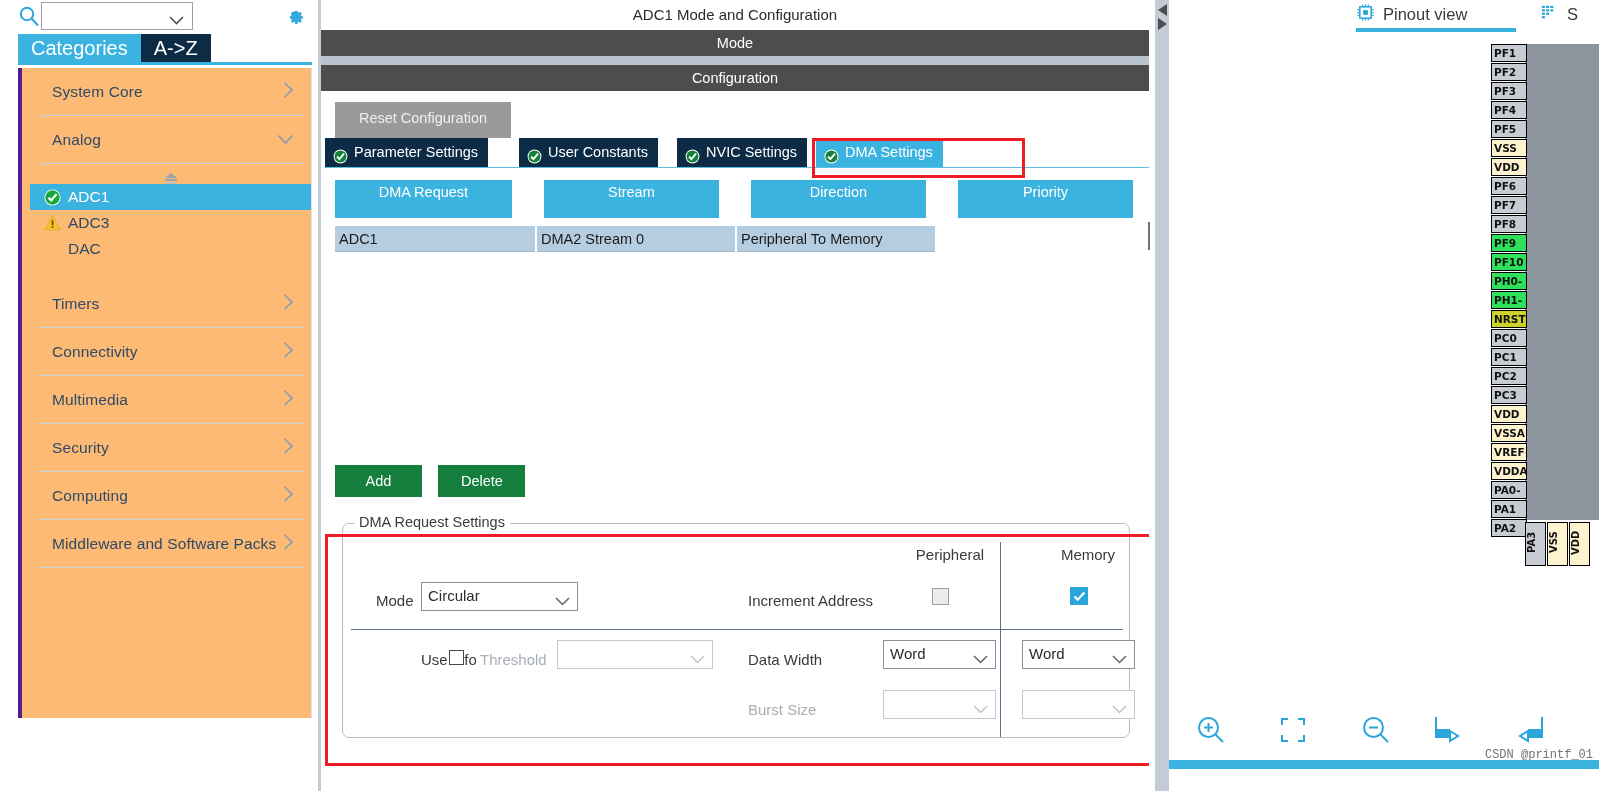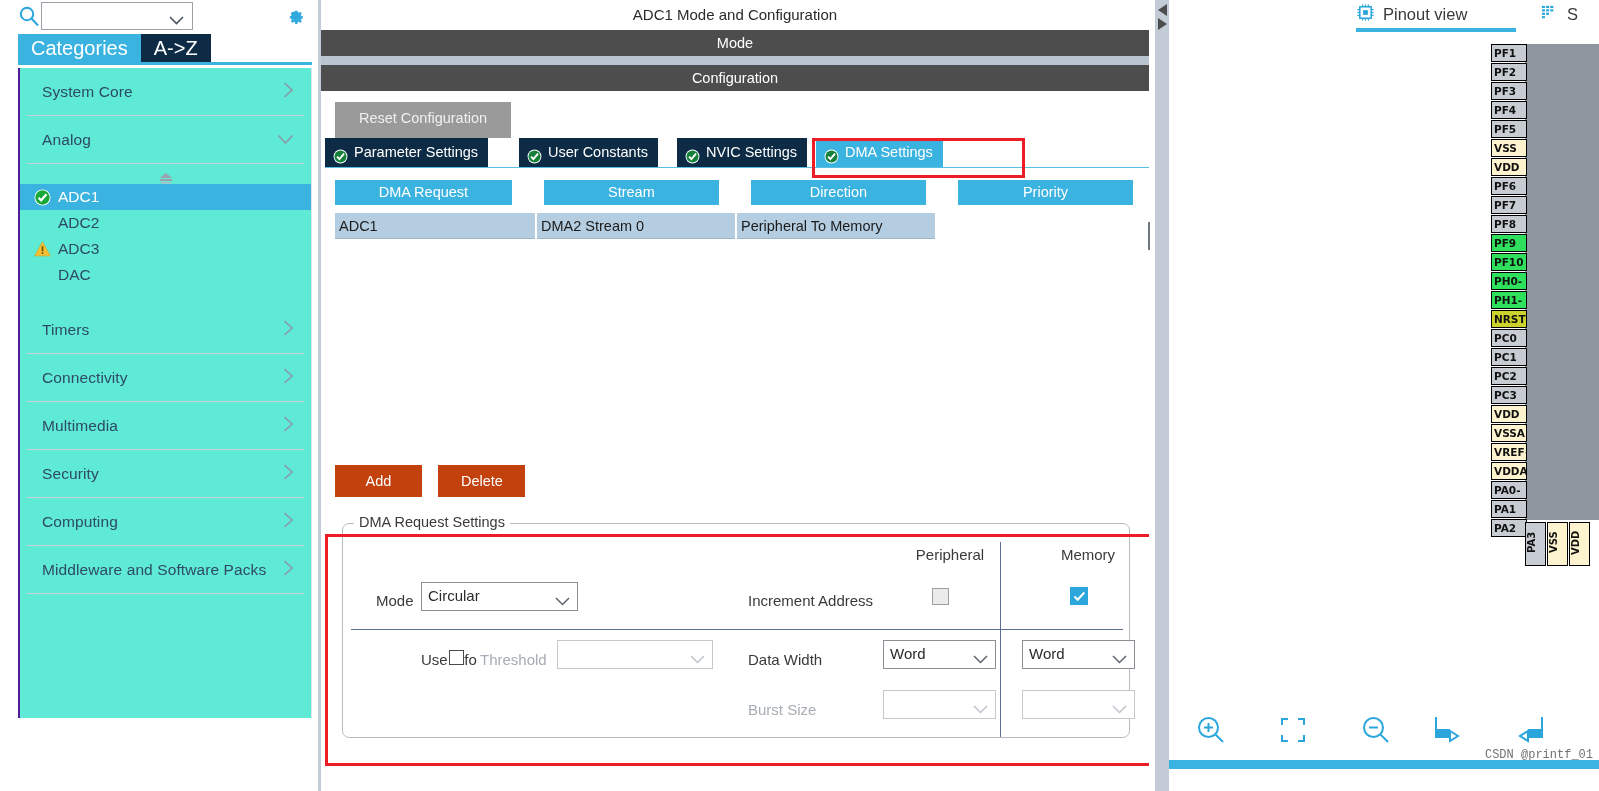--- a/index.html
+++ b/index.html
@@ -40,22 +40,23 @@
   }
   .tab-cat.active { background: #3bb3e0; }
   .tab-cat.inactive { background: #0d2b45; }
   .tab-underline {
     position: absolute; left: 18px; top: 62px; width: 294px; height: 3px;
     background: #3bb3e0;
   }
 
   .cat-list {
     position: absolute; left: 18px; top: 68px; width: 294px; height: 650px;
-    background: #5eead4; border-left: 2px solid #4c1d95; border-right:1px solid #dfe3e8;
+    background: #fdba74; border-left: 4px solid #4c1d95; border-right:1px solid #dfe3e8;
     overflow: hidden;
+    padding-left: 8px;
   }
   .cat-item {
     position: relative; height: 48px; margin: 0 7px;
     border-bottom: 1px solid #c9d2dc;
     display: flex; align-items: center;
   }
   .cat-item .lbl {
     font-size: 15.5px; color: #2e4a66; padding-left: 15px; letter-spacing:.1px;
   }
   .cat-item .arrow {
@@ -115,38 +116,38 @@
   .tab.active { background: #3bb3e0; }
   .tab .chk { display:inline-block; width:15px; height:15px; }
   .tab-bottomline {
     position: absolute; left: 4px; top: 29px; width: 824px; height: 3px; background:#5bbfe3;
   }
 
   .tabpanel { position: relative; background:#fff; }
 
   
   .dma-table { position: absolute; left: 14px; top: 12px; width: 800px; }
-  .dma-head { display: flex; height: 25px; gap: 30px; }
+  .dma-head { display: flex; height: 38px; gap: 30px; }
   .dma-head .th {
     background: #3bb3e0; color: #ffffff; font-size: 14.5px;
     text-align: center; line-height: 25px; margin-right: 2px;
   }
   .dma-rowgap { height: 8px; }
   .dma-row { display: flex; height: 26px; }
   .dma-row .td {
     background: #b4cde1; color: #1b1b1b; font-size: 14.5px;
     line-height: 26px; padding-left: 4px; margin-right: 2px;
     border-bottom: 1px solid #9fb6c9;
   }
   .c0 { width: 200px; } .c1 { width: 198px; } .c2 { width: 198px; } .c3 { width: 198px; }
 
   .btn-row { position: absolute; left: 14px; top: 297px; }
   .btn-blue {
     display:inline-block; width: 87px; height: 32px; line-height: 32px;
-    background: #c2410c; color: #ffffff; font-size: 14.5px; text-align: center;
+    background: #15803d; color: #ffffff; font-size: 14.5px; text-align: center;
     margin-right: 12px;
   }
 
   
   .reqset-outer {
     position: absolute; left: 8px; top: 345px; width: 816px; height: 235px;
   }
   .reqset {
     position: absolute; left: 13px; top: 10px; width: 788px; height: 215px;
     border: 1px solid #b7bcc2; border-radius: 7px; background:#fff;
@@ -330,24 +331,20 @@
       <div class="peri-list">
         <div class="peri-item selected">
           <span class="ico">
             <svg width="17" height="17" viewBox="0 0 18 18">
               <circle cx="9" cy="9" r="8.5" fill="#ffffff"></circle>
               <circle cx="9" cy="9" r="7.6" fill="#19a83a"></circle>
               <polyline points="4.8,9.2 7.6,12 13.2,5.6" fill="none" stroke="#ffffff" stroke-width="2.3"></polyline>
             </svg>
           </span>
           <span class="ptxt">ADC1</span>
-        </div>
-        <div class="peri-item">
-          <span class="ico"></span>
-          <span class="ptxt">ADC2</span>
         </div>
         <div class="peri-item">
           <span class="ico">
             <svg width="17" height="16" viewBox="0 0 18 17">
               <polygon points="9,1 17.2,15.8 0.8,15.8" fill="#f6c033" stroke="#e0a81b" stroke-width="0.8"></polygon>
               <rect x="8.1" y="5.6" width="1.8" height="5.4" fill="#6a5200"></rect>
               <rect x="8.1" y="12" width="1.8" height="1.8" fill="#6a5200"></rect>
             </svg>
           </span>
           <span class="ptxt">ADC3</span>

